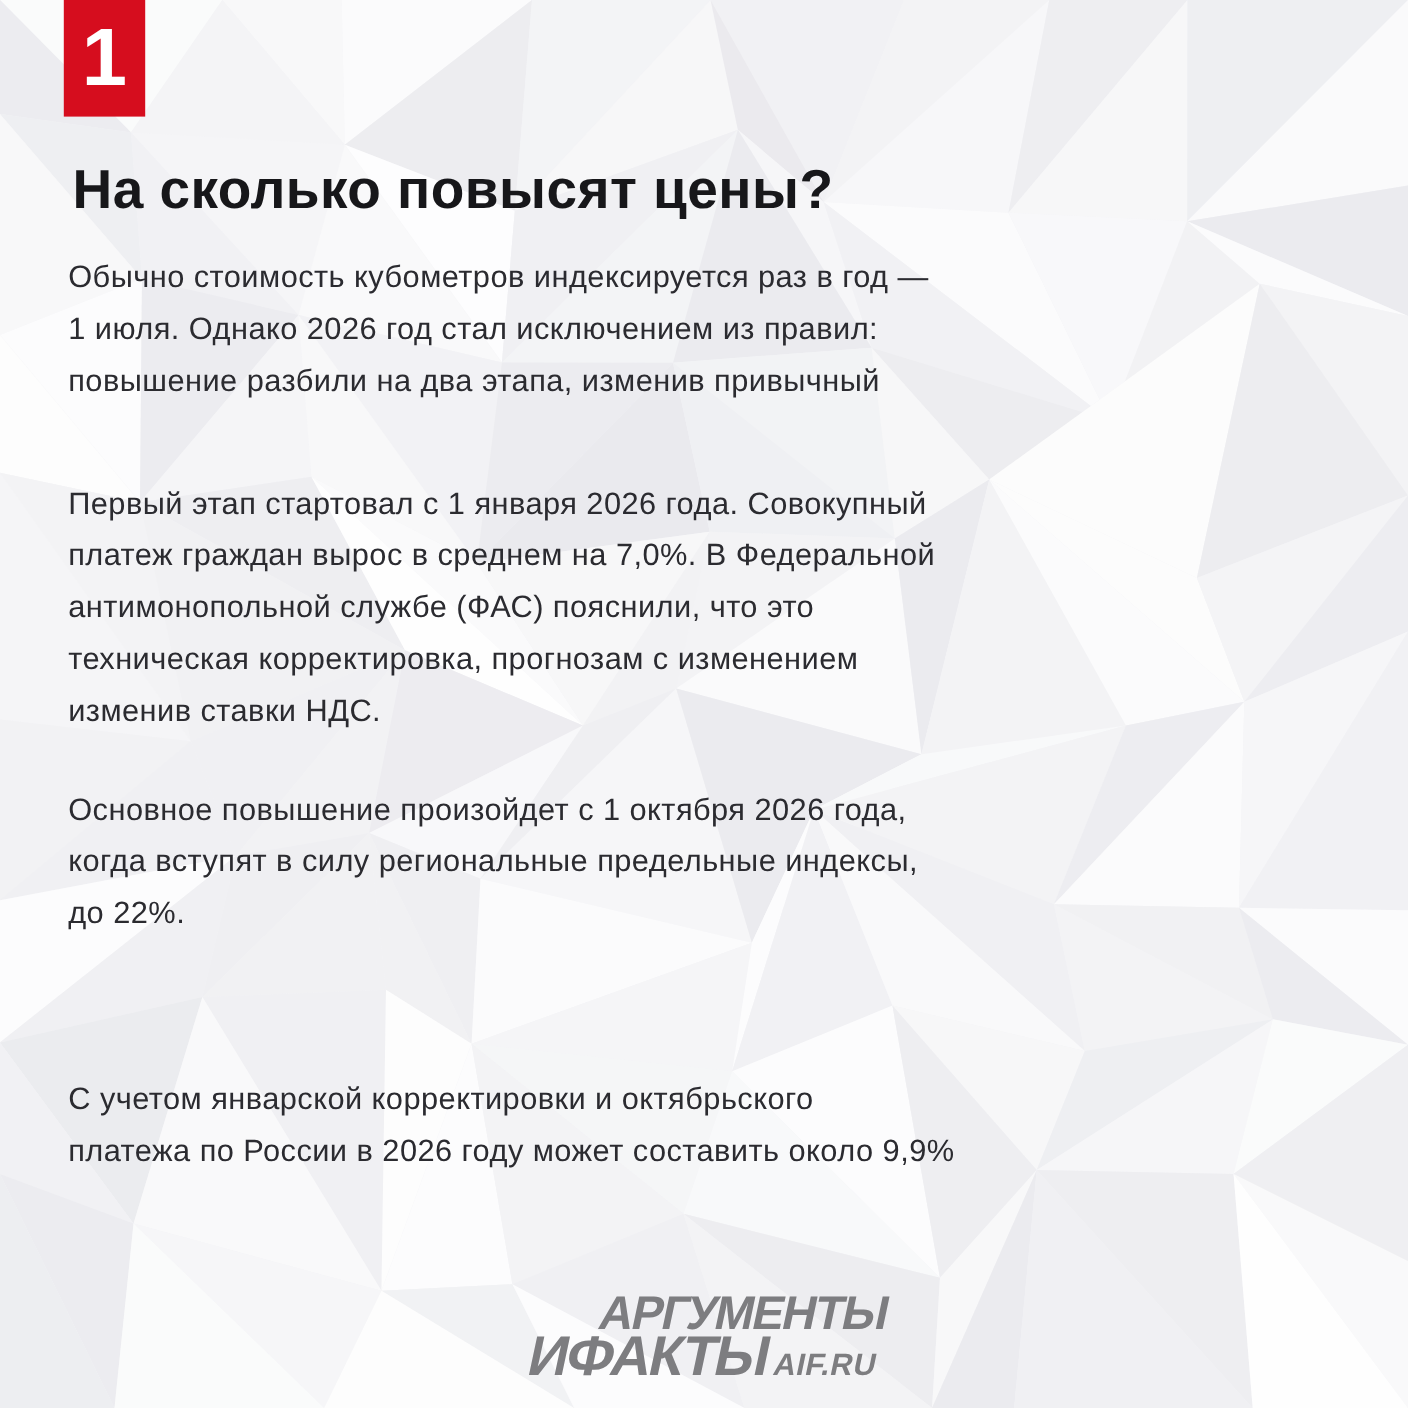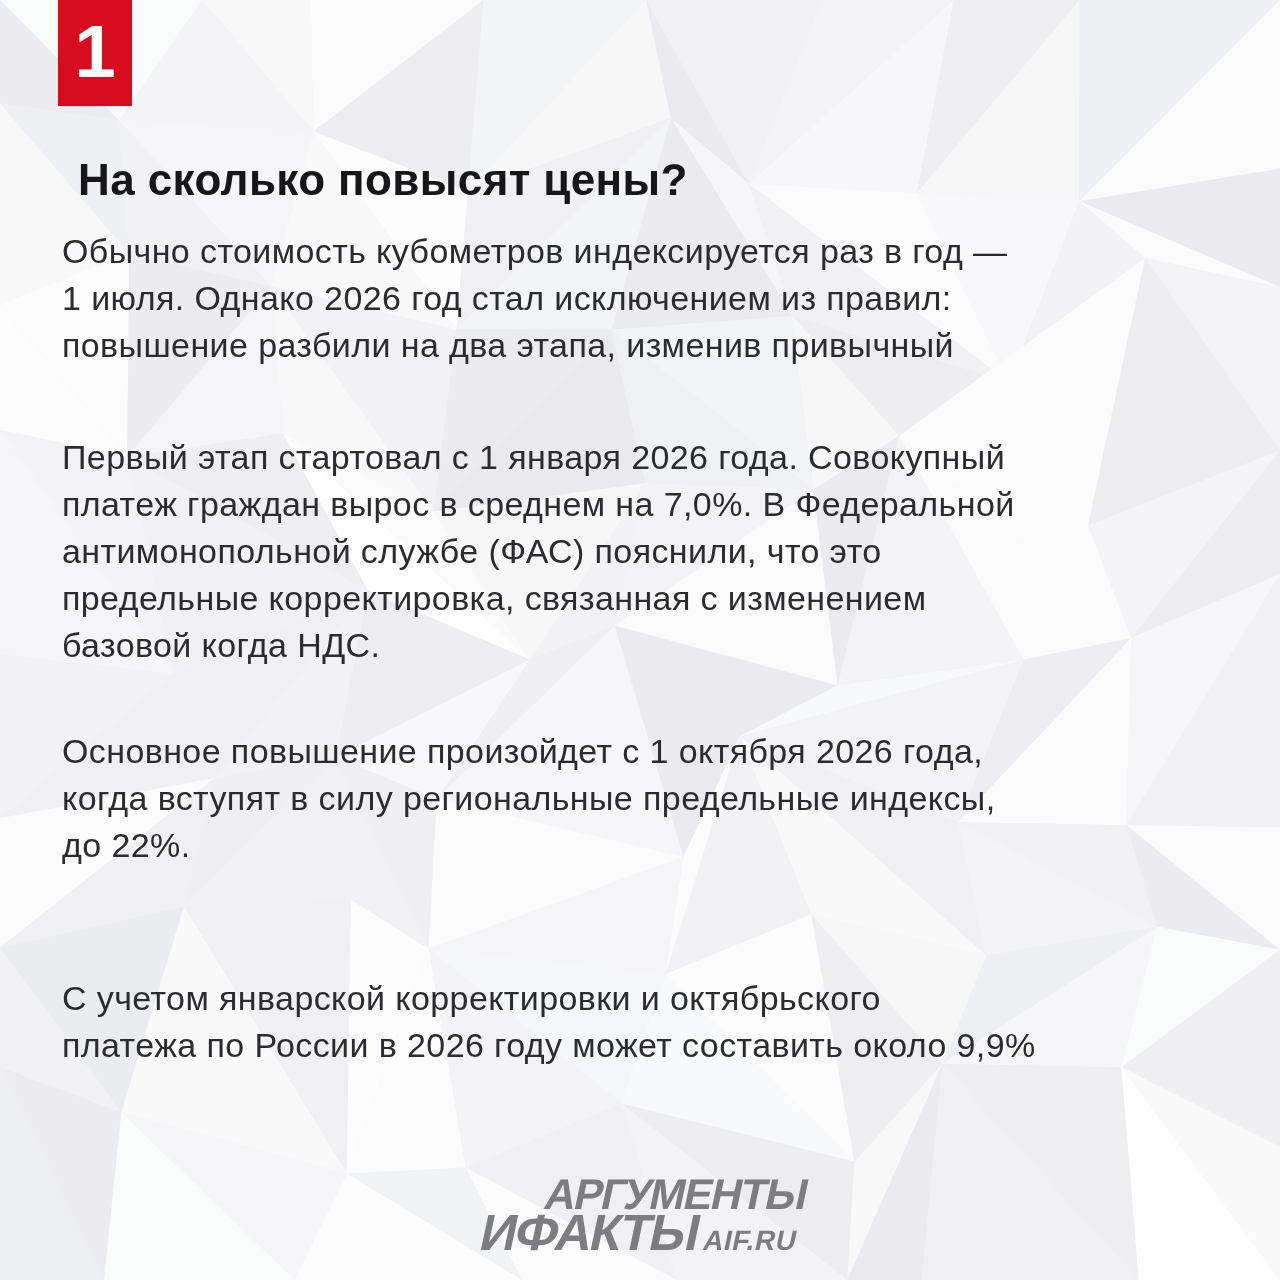--- a/index.html
+++ b/index.html
@@ -39,42 +39,42 @@
     display: flex;
     align-items: center;
     justify-content: center;
     padding-bottom: 4px;
     box-sizing: border-box;
   }
   .heading {
     position: absolute;
     left: 62px;
     top: 139px;
-    margin: 16px;
-    font-size: 44px;
+    margin: 4px;
+    font-size: 50px;
     font-weight: 700;
     letter-spacing: 0.4px;
     color: #17171a;
     white-space: nowrap;
   }
   .para {
     position: absolute;
     left: 62px;
     color: #2b2b30;
-    font-size: 34px;
+    font-size: 28px;
     font-weight: 400;
     letter-spacing: 0.4px;
     line-height: 47px;
   }
   .para .line {
     white-space: nowrap;
   }
   .para-1 { top: 228px; }
   .para-2 { top: 434px; }
-  .para-3 { top: 728px; }
+  .para-3 { top: 712px; }
   .para-4 { top: 929px; margin-top: 46px; }
   .logo {
     position: absolute;
     right: 478px;
     bottom: 22px;
     color: #7d7d80;
     transform: skewX(-12deg);
     text-align: right;
     line-height: 1;
   }
@@ -249,22 +249,22 @@
     <div class="para para-1">
       <div class="line">Обычно стоимость кубометров индексируется раз в год —</div>
       <div class="line">1 июля. Однако 2026 год стал исключением из правил:</div>
       <div class="line">повышение разбили на два этапа, изменив привычный</div>
     </div>
 
     <div class="para para-2">
       <div class="line">Первый этап стартовал с 1 января 2026 года. Совокупный</div>
       <div class="line">платеж граждан вырос в среднем на 7,0%. В Федеральной</div>
       <div class="line">антимонопольной службе (ФАС) пояснили, что это</div>
-      <div class="line">предельные корректировка, связанная с изменением</div>
-      <div class="line">базовой когда НДС.</div>
+      <div class="line">техническая корректировка, прогнозам с изменением</div>
+      <div class="line">изменив ставки НДС.</div>
     </div>
 
     <div class="para para-3">
       <div class="line">Основное повышение произойдет с 1 октября 2026 года,</div>
       <div class="line">когда вступят в силу региональные предельные индексы,</div>
       <div class="line">до 22%.</div>
     </div>
 
     <div class="para para-4">
       <div class="line">С учетом январской корректировки и октябрьского</div>

